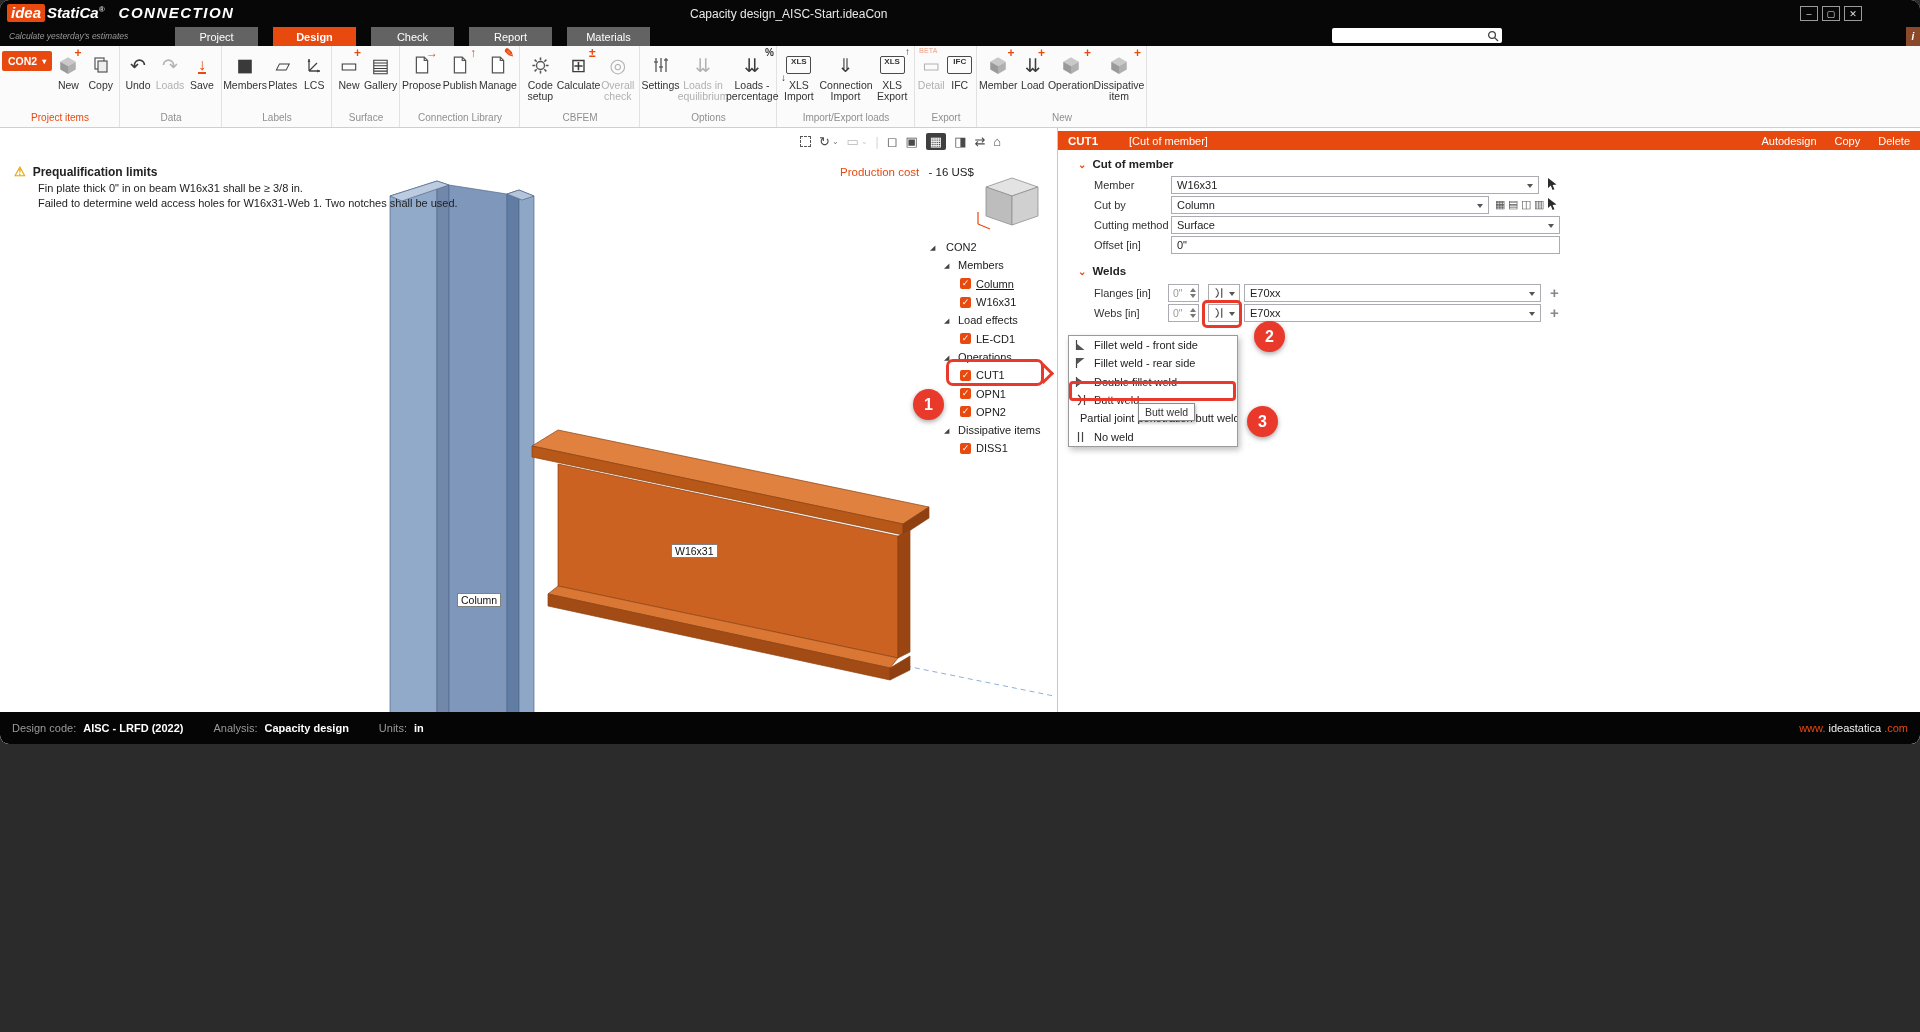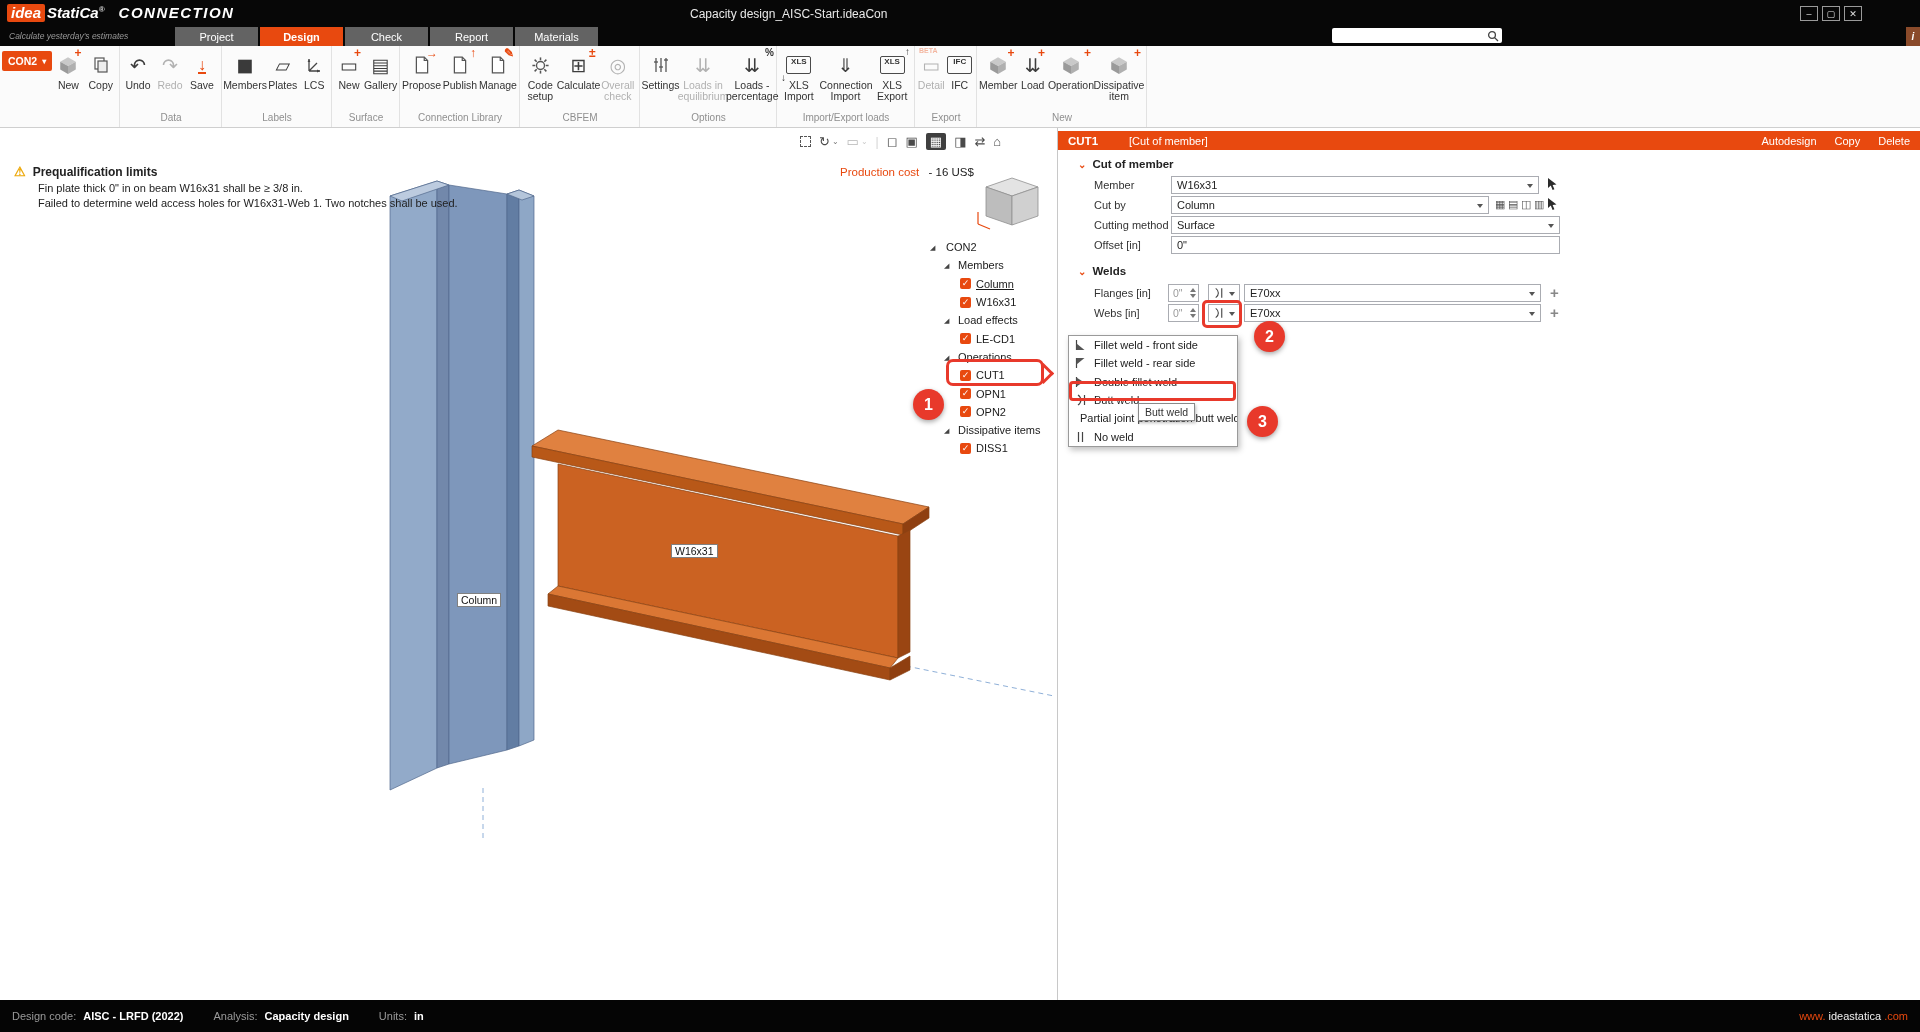--- a/index.html
+++ b/index.html
@@ -1,34 +1,34 @@
 <!DOCTYPE html>
 <html><head>
 <meta charset="utf-8">
 <style>
   * { box-sizing: border-box; margin: 0; padding: 0; }
   html,body { background:#2b2b2b; }
   body { font-family:"Liberation Sans", sans-serif; }
-  .app { position:relative; width:1920px; height:1032px; background:#fff; overflow:hidden; font-size:11px; color:#222; }
+  .app { position:relative; width:1920px; height:744px; background:#fff; overflow:hidden; font-size:11px; color:#222;border-radius:9px; }
 
   
   .topbar { position:absolute; top:0; left:0; right:0; height:46px; background:#070707; color:#fff; }
   .brand { position:absolute; left:7px; top:4px; display:flex; align-items:baseline; gap:2px; }
   .brand-idea { background:#e8490f; color:#fff; font-weight:bold; font-style:italic; font-size:15px; padding:0 4px 1px 4px; border-radius:2px; }
   .brand-statica { color:#fff; font-weight:bold; font-style:italic; font-size:15px; }
   .brand-reg { font-size:8px; vertical-align:super; color:#ddd; }
   .brand-product { margin-left:12px; font-size:15px; font-weight:bold; font-style:italic; letter-spacing:1.5px; color:#fff; }
   .tagline { position:absolute; left:9px; top:31px; font-size:8.5px; font-style:italic; color:#9a9a9a; }
   .win-title { position:absolute; left:690px; top:7px; font-size:12px; color:#e8e8e8; }
   .win-controls { position:absolute; right:58px; top:6px; display:flex; gap:4px; }
   .win-btn { width:18px; height:15px; border:1px solid #9a9a9a; color:#e0e0e0; font-size:9px; display:flex; align-items:center; justify-content:center; cursor:pointer; }
   .info-btn { position:absolute; right:0; top:27px; width:14px; height:19px; background:#8a4a2a; color:#fff; font-size:10px; font-weight:bold; display:flex; align-items:center; justify-content:center; font-style:italic; }
 
   
-  .tabs { position:absolute; left:175px; top:27px; display:flex; gap:2px; }
+  .tabs { position:absolute; left:175px; top:27px; display:flex; gap:15px; }
   .tab { width:83px; height:19px; background:#636363; color:#fff; display:flex; align-items:center; justify-content:center; font-size:11px; cursor:pointer; }
   .tab.active { background:#e8490f; font-weight:bold; }
   .search { position:absolute; right:418px; top:28px; width:170px; height:15px; background:#fff; border-radius:2px; display:flex; align-items:center; padding:0 3px; }
   .search input { flex:1; border:none; outline:none; font-size:10px; height:12px; font-family:inherit; }
 
   
   .ribbon { position:absolute; top:46px; left:0; right:0; height:82px; background:#fbfbfb; border-bottom:1px solid #cfcfcf; display:flex; }
   .rgroup { position:relative; border-right:1px solid #e2e2e2; padding:2px 2px 14px 2px; display:flex; align-items:flex-start; flex:0 0 auto; }
   .glabel { position:absolute; bottom:1px; left:0; right:0; text-align:center; font-size:10px; color:#8f8f8f; white-space:nowrap; }
   .glabel.accent { color:#e8490f; }
@@ -193,21 +193,21 @@
       </div>
     </div>
 
     <div class="rgroup" style="width:102px">
       <div class="rbtn" style="width:32px">
         <span class="ricon">↶</span>
         <span class="rlabel">Undo</span>
       </div>
       <div class="rbtn disabled" style="width:32px">
         <span class="ricon">↷</span>
-        <span class="rlabel">Redo</span>
+        <span class="rlabel">Loads</span>
       </div>
       <div class="rbtn" style="width:32px">
         <span class="ricon">
             <span class="save-glyph">↓</span>
           </span>
         <span class="rlabel">Save</span>
       </div>
     </div>
 
     <div class="rgroup" style="width:110px">
@@ -730,20 +730,21 @@
       <span>Units:</span>
       <span class="sb-val">in</span>
     </span>
     <span class="sb-site">
       <span class="site-www">www.</span>
       <span class="site-name">ideastatica</span>
       <span class="site-tld">.com</span>
     </span>
   </div>
 
+  <div style="position:absolute;top:112px;left:0;width:120px" class="glabel accent">Project items</div>
   <div style="position:absolute;top:112px;left:120px;width:102px" class="glabel">Data</div>
   <div style="position:absolute;top:112px;left:222px;width:110px" class="glabel">Labels</div>
   <div style="position:absolute;top:112px;left:332px;width:68px" class="glabel">Surface</div>
   <div style="position:absolute;top:112px;left:400px;width:120px" class="glabel">Connection Library</div>
   <div style="position:absolute;top:112px;left:520px;width:120px" class="glabel">CBFEM</div>
   <div style="position:absolute;top:112px;left:640px;width:137px" class="glabel">Options</div>
   <div style="position:absolute;top:112px;left:777px;width:138px" class="glabel">Import/Export loads</div>
   <div style="position:absolute;top:112px;left:915px;width:62px" class="glabel">Export</div>
   <div style="position:absolute;top:112px;left:977px;width:170px" class="glabel">New</div>
 

